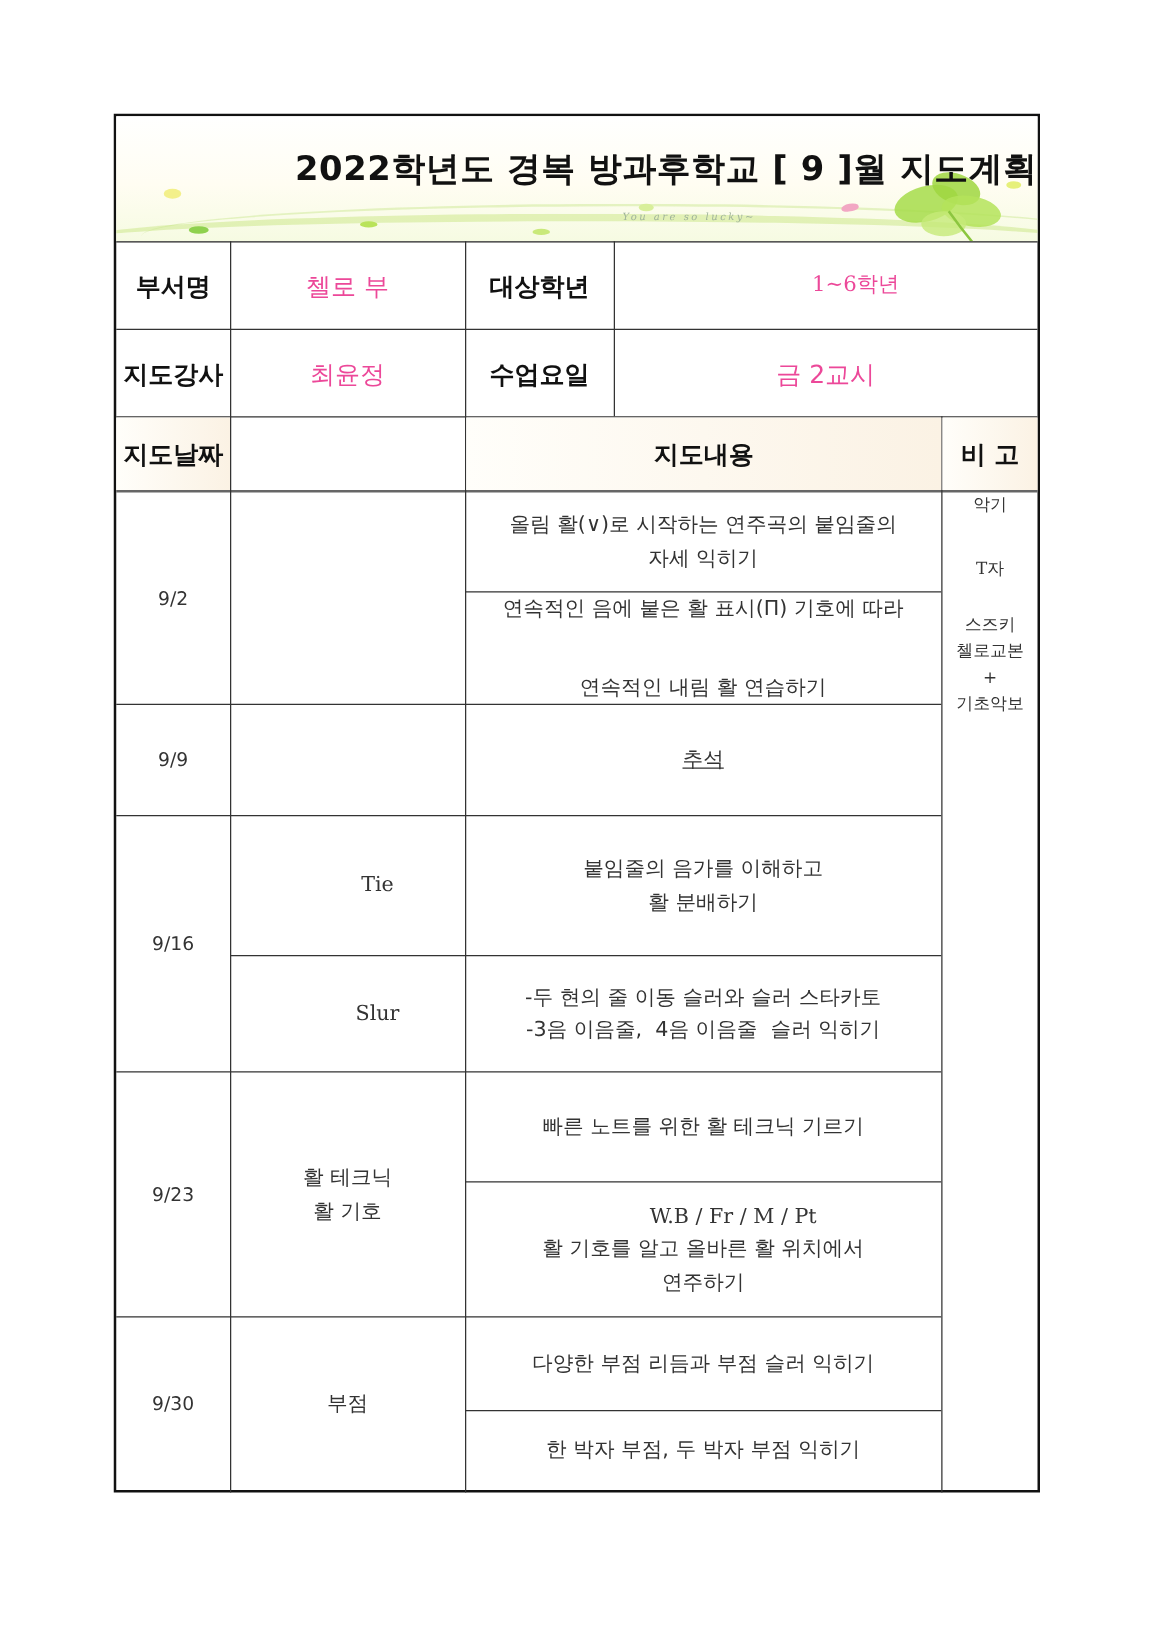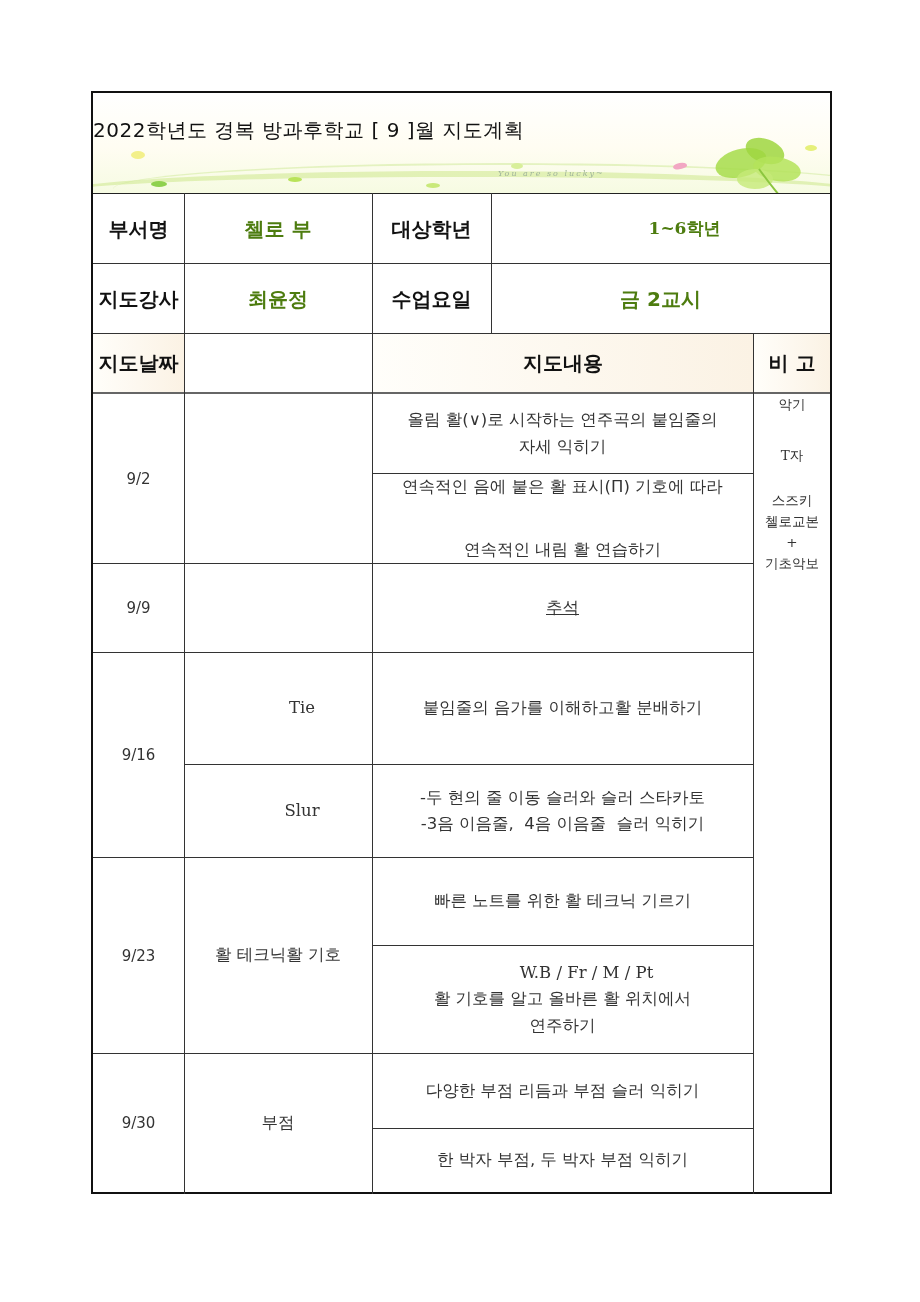--- a/index.html
+++ b/index.html
@@ -6,22 +6,22 @@
   body { width: 920px; height: 1302px; position: relative; overflow: hidden;
          font-family: "DejaVu Sans", "Liberation Sans", sans-serif; color: #222; }
 
   .sheet { position: absolute; left: 91px; top: 91px; width: 741px; height: 1103px;
            border: 2px solid #111; box-sizing: border-box; }
 
   
   .banner { position: absolute; left: 0; top: 0; width: 737px; height: 100px;
             background: linear-gradient(180deg, #ffffff 0%, #fffdf2 55%, #f6fbe2 100%);
             overflow: hidden; border-bottom: 1.5px solid #222; }
-  .banner-title { position: absolute; left: 0; right: 0; top: 24px; text-align: left;
-                  font-size: 20px; letter-spacing: 0.5px; color: #111; font-weight: normal; }
+  .banner-title { position: absolute; left: 0; right: 0; top: 24px; text-align: right;
+                  font-size: 27px; letter-spacing: 0.5px; color: #111; font-weight: bold; }
   .swoosh { position: absolute; border-radius: 50%; }
   .swoosh.s1 { left: -40px; top: 78px; width: 820px; height: 40px;
                border-top: 6px solid rgba(180,220,90,0.35); }
   .swoosh.s2 { left: 20px; top: 70px; width: 780px; height: 50px;
                border-top: 2px solid rgba(200,230,140,0.45); }
   .dot { position: absolute; border-radius: 50%; }
   .dot.d1 { left: 58px; top: 88px; width: 16px; height: 6px; background: #8fd14f; }
   .dot.d2 { left: 195px; top: 84px; width: 14px; height: 5px; background: #b9e35a; }
   .dot.d3 { left: 333px; top: 90px; width: 14px; height: 5px; background: #c9e97a; }
   .dot.d4 { left: 38px; top: 58px; width: 14px; height: 8px; background: #f3f08a; }
@@ -33,21 +33,21 @@
                background: #f2a7c3; border-radius: 50% 50% 40% 40%; transform: rotate(-10deg); }
   .clover { position: absolute; left: 600px; top: 40px; width: 120px; height: 60px; }
 
   
   .hline { position: absolute; height: 0; border-top: 1.5px solid #333; }
   .vline { position: absolute; width: 0; border-left: 1.5px solid #333; }
 
   .cell { position: absolute; display: flex; align-items: center; justify-content: center;
           text-align: center; box-sizing: border-box; line-height: 1.6; }
   .hdr { font-weight: bold; font-size: 20px; color: #111; }
-  .val { font-size: 20px; color: #4d7c0f; font-weight: bold; }
+  .val { font-size: 20px; color: #ec4899; }
   .colhdr-bg { background: linear-gradient(90deg, #fffefa 0%, #fbf2e4 100%); }
   .body-text { font-size: 16.5px; color: #333; }
   .date-text { font-size: 15px; color: #333; }
   .serif { font-family: "DejaVu Serif", "Liberation Serif", serif; padding-left: 48px; }
   .note-text { font-family: "DejaVu Serif", "Liberation Serif", serif; font-size: 13.5px; color: #333; line-height: 1.55; }
 </style>
 </head>
 <body>
 
 <div class="sheet">
@@ -113,32 +113,32 @@
     <div>연속적인 음에 붙은 활 표시(Π) 기호에 따라</div>
     <div>연속적인 내림 활 연습하기</div>
   </div>
 
   <div class="cell date-text" style="left:0; top:471px; width:91px; height:88px;">9/9</div>
   <div class="cell body-text" style="left:91px; top:471px; width:188px; height:88px;"></div>
   <div class="cell body-text" style="left:279px; top:471px; width:381px; height:88px;text-decoration:underline;">추석</div>
 
   <div class="cell date-text" style="left:0; top:560px; width:91px; height:204px;">9/16</div>
   <div class="cell body-text serif" style="left:91px; top:560px; width:188px; height:111px;">Tie</div>
-  <div class="cell body-text" style="left:279px; top:560px; width:381px; height:111px; flex-direction:row;">
+  <div class="cell body-text" style="left:279px; top:560px; width:381px; height:111px; flex-direction:column;">
     <div>붙임줄의 음가를 이해하고</div>
     <div>활 분배하기</div>
   </div>
   <div class="cell body-text serif" style="left:91px; top:672px; width:188px; height:92px;">Slur</div>
   <div class="cell body-text" style="left:279px; top:672px; width:381px; height:92px; flex-direction:column;">
     <div style="white-space:pre;">-두 현의 줄 이동 슬러와 슬러 스타카토</div>
     <div style="white-space:pre;">-3음 이음줄,  4음 이음줄  슬러 익히기</div>
   </div>
 
   <div class="cell date-text" style="left:0; top:765px; width:91px; height:195px;">9/23</div>
-  <div class="cell body-text" style="left:91px; top:765px; width:188px; height:195px; flex-direction:row;">
+  <div class="cell body-text" style="left:91px; top:765px; width:188px; height:195px; flex-direction:column;">
     <div>활 테크닉</div>
     <div>활 기호</div>
   </div>
   <div class="cell body-text" style="left:279px; top:765px; width:381px; height:87px;">빠른 노트를 위한 활 테크닉 기르기</div>
   <div class="cell body-text" style="left:279px; top:853px; width:381px; height:107px; flex-direction:column;">
     <div class="serif">W.B / Fr / M / Pt</div>
     <div>활 기호를 알고 올바른 활 위치에서</div>
     <div>연주하기</div>
   </div>
 

